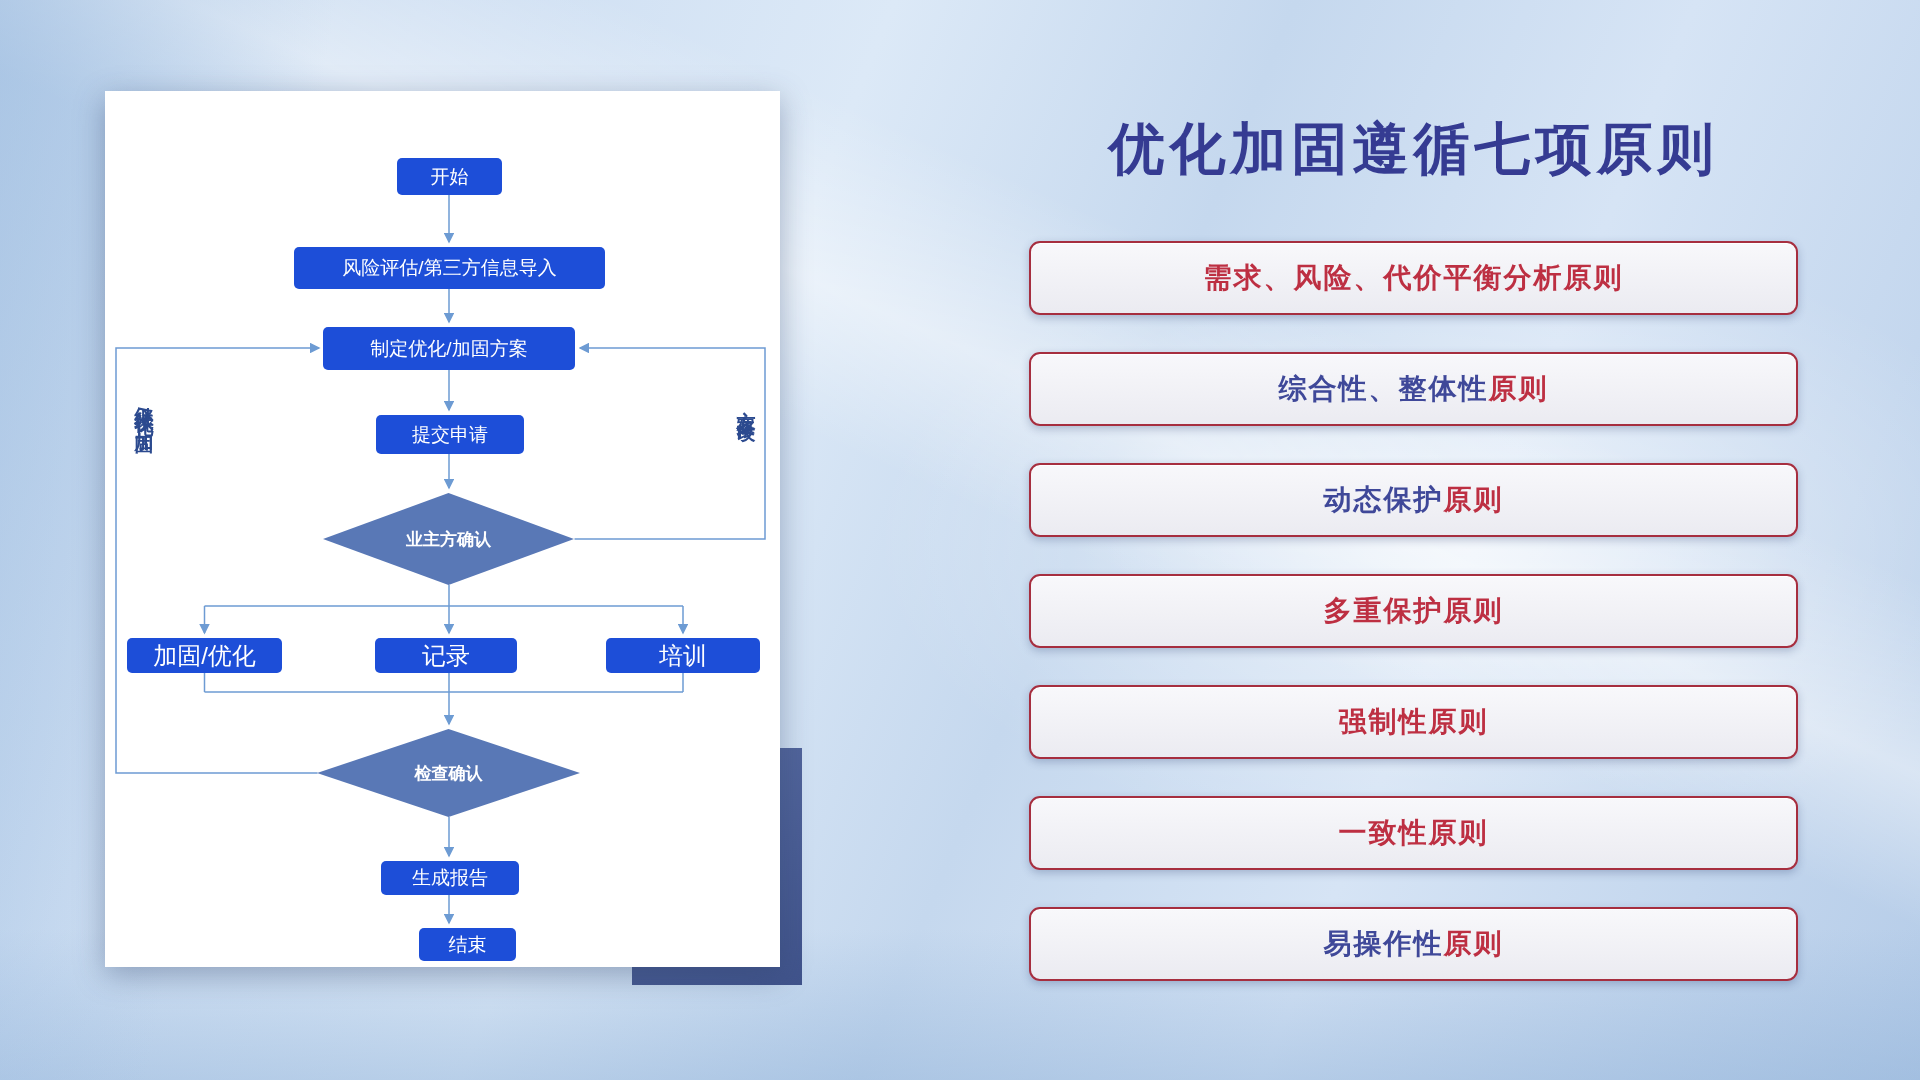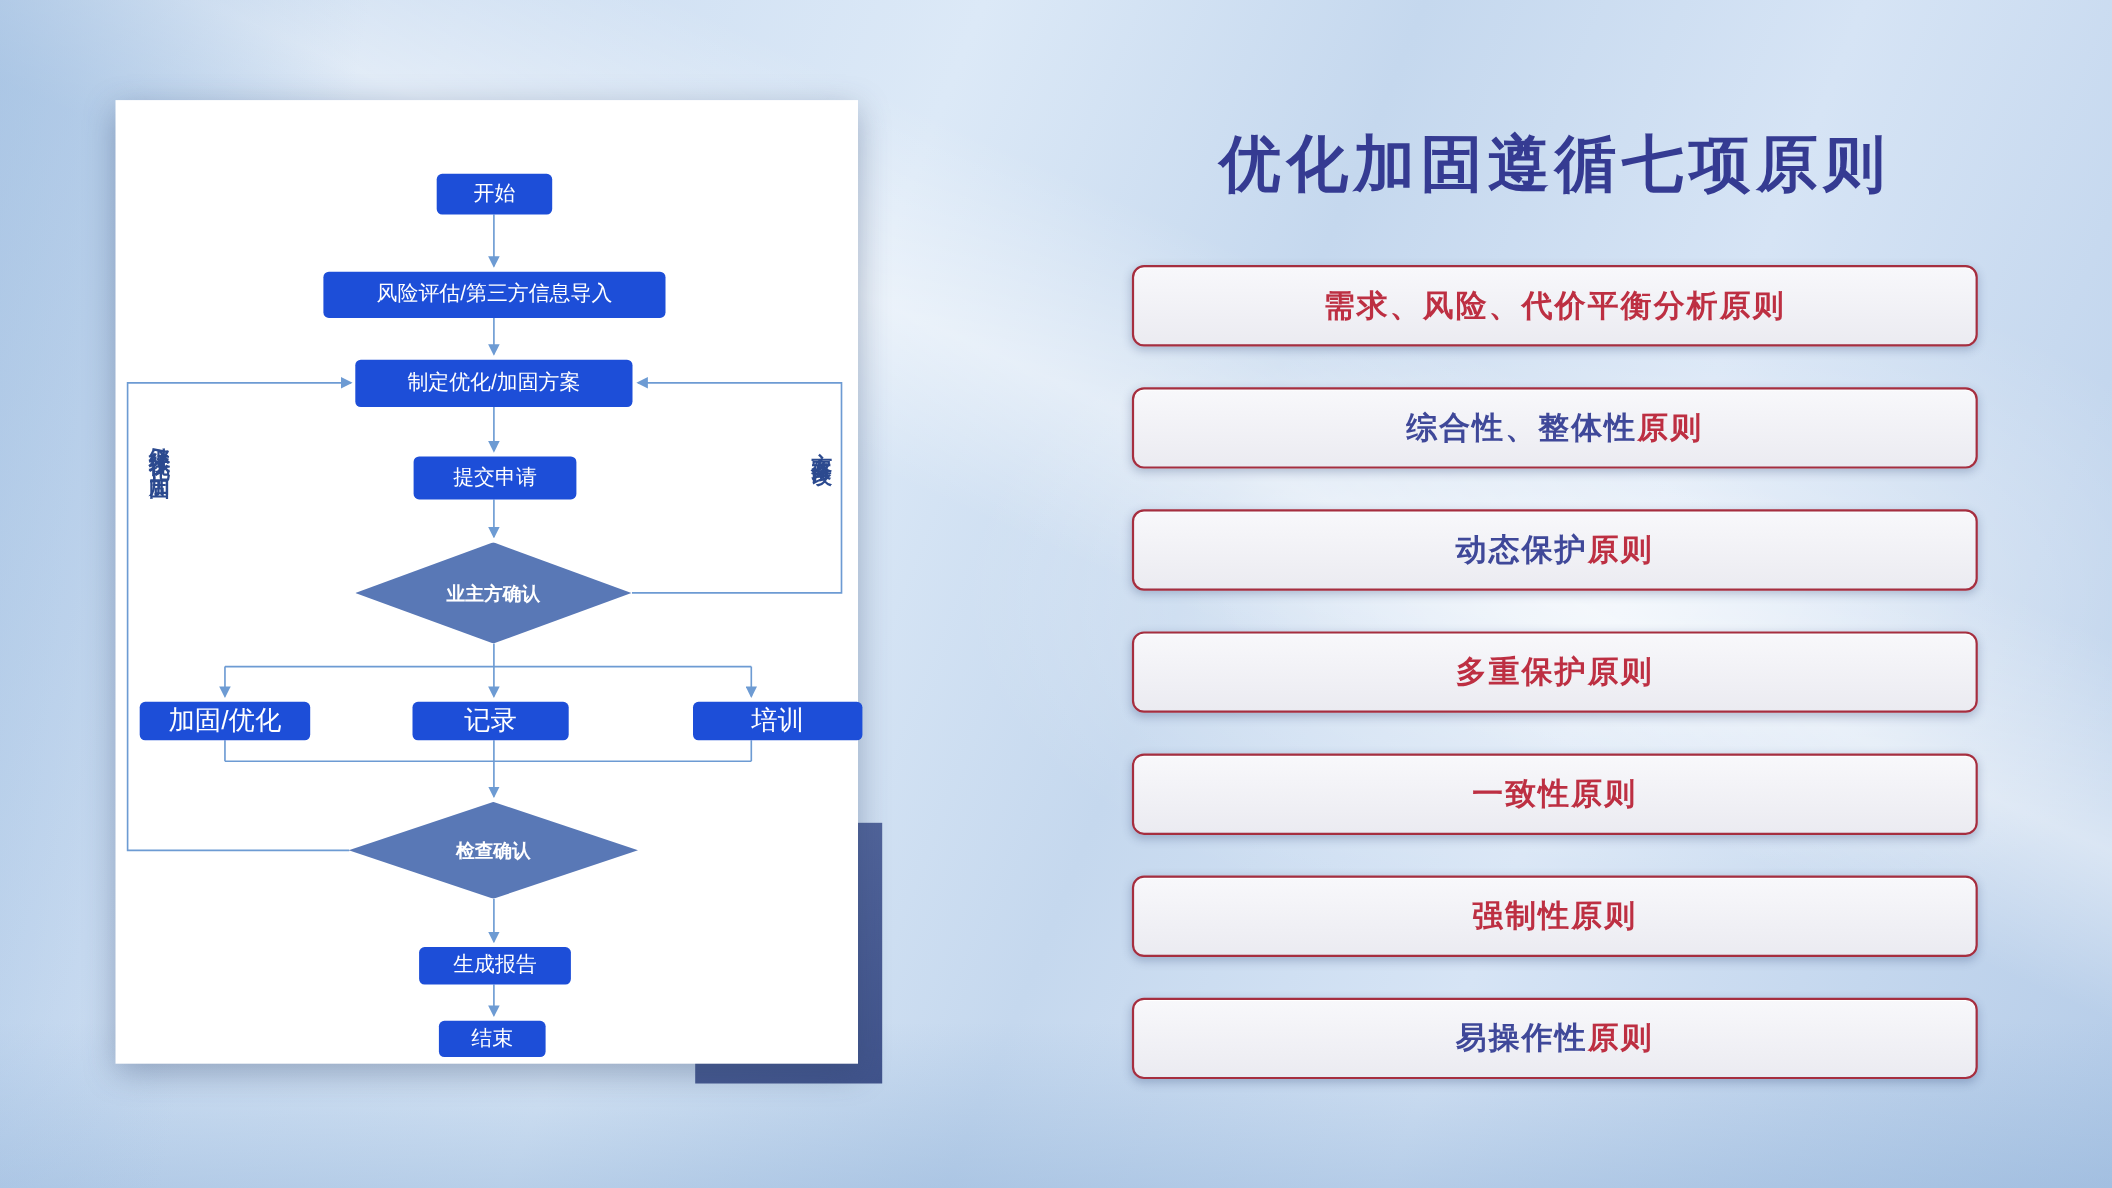--- a/index.html
+++ b/index.html
@@ -116,27 +116,27 @@
     <div class="node" style="left:218px; top:236px; width:252px; height:43px;">制定优化/加固方案</div>
 
     <div class="node" style="left:271px; top:324px; width:148px; height:39px;">提交申请</div>
 
     <div class="diamond" style="left:218px; top:402px; width:251px; height:92px;">业主方确认</div>
 
     <div class="node small" style="left:22px; top:547px; width:155px; height:35px;">加固/优化</div>
 
     <div class="node small" style="left:270px; top:547px; width:142px; height:35px;">记录</div>
 
-    <div class="node small" style="left:501px; top:547px; width:154px; height:35px;margin-left:24px;">培训</div>
+    <div class="node small" style="left:501px; top:547px; width:154px; height:35px;">培训</div>
 
     <div class="diamond" style="left:212px; top:638px; width:263px; height:88px;">检查确认</div>
 
     <div class="node" style="left:276px; top:770px; width:138px; height:34px;">生成报告</div>
 
-    <div class="node" style="left:294px; top:837px; width:97px; height:33px;">结束</div>
+    <div class="node" style="left:314px; top:837px; width:97px; height:33px;">结束</div>
 
     <div class="vlabel" style="left:26px; top:300px;">继续优化/加固</div>
 
     <div class="vlabel" style="left:628px; top:305px;">方案修改</div>
 
   </div>
 
   <div class="main-title">优化加固遵循七项原则</div>
 
   <div class="principles">
@@ -150,25 +150,25 @@
     </div>
     <div class="principle-box">
       <span class="p-blue">动态保护</span>
         <span class="p-red">原则</span>
     </div>
     <div class="principle-box">
       <span class="p-red">多重保护原则</span>
         <span class="p-red"></span>
     </div>
     <div class="principle-box">
-      <span class="p-red">一致性原则</span>
+      <span class="p-red">强制性原则</span>
         <span class="p-red"></span>
     </div>
     <div class="principle-box">
-      <span class="p-red">强制性原则</span>
+      <span class="p-red">一致性原则</span>
         <span class="p-red"></span>
     </div>
     <div class="principle-box">
       <span class="p-blue">易操作性</span>
         <span class="p-red">原则</span>
     </div>
   </div>
 
 </div>
 

